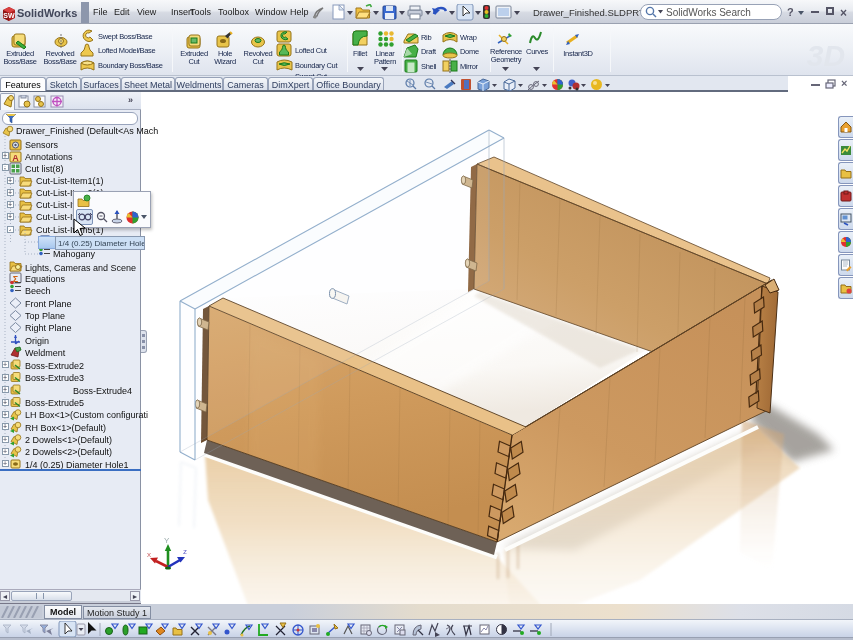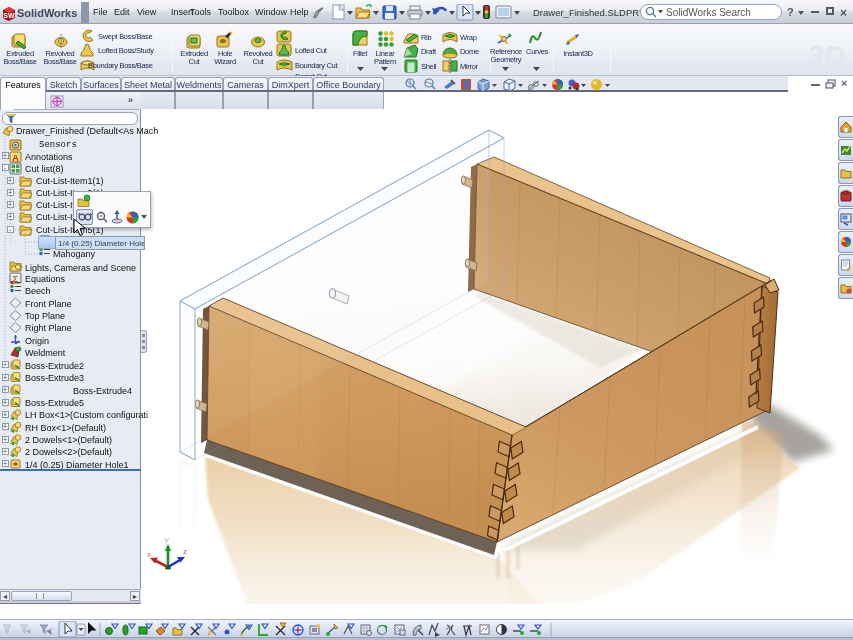--- a/index.html
+++ b/index.html
@@ -14,21 +14,21 @@
 .ddarw { width:0; height:0; border-left:3px solid transparent; border-right:3px solid transparent; border-top:4px solid #4a5568; }
 
 #ribbon { left:0; top:24px; width:853px; height:52px;
   background:linear-gradient(#f8fafc 0%, #eef1f6 45%, #dfe4ee 100%);
   border-bottom:1px solid #b9c1cf; }
 .rsep { position:absolute; top:4px; width:1px; height:44px; background:#c2c9d6; border-right:1px solid #f5f7fa; }
 .rtxt { position:absolute; font-size:7.5px; letter-spacing:-0.3px; color:#15244a; text-align:center; line-height:7.5px; white-space:nowrap; }
 .rtxtl { position:absolute; font-size:7.5px; letter-spacing:-0.3px; color:#15244a; white-space:nowrap; }
 
 #tabstrip { left:0; top:76px; width:853px; height:16px; background:#e2e7f0; }
-.tab { position:absolute; top:1px; height:32px; background:linear-gradient(#f5f7fa, #d8deea);
+.tab { position:absolute; top:1px; height:14px; background:linear-gradient(#f5f7fa, #d8deea);
   border:1px solid #97a2b8; border-bottom:none; border-radius:3px 3px 0 0;
   font-size:9px; color:#2e3d5e; text-align:center; line-height:14px; }
 .tabact { background:#fdfdfe; color:#000; z-index:3; }
 
 #panel { left:0; top:92px; width:141px; height:512px; background:#e7ebf4; border-right:1px solid #8a92a4; }
 .trow { position:absolute; left:0; width:141px; height:12px; font-size:9px; color:#101010; white-space:nowrap; }
 .trow span { position:absolute; top:1px; }
 .exp { position:absolute; width:7px; height:7px; background:#fff; border:1px solid #8899aa; font-size:7px; line-height:5px; text-align:center; color:#334; top:2px; }
 
 #modelstrip { left:0; top:604px; width:853px; height:15px;
@@ -480,22 +480,22 @@
         <path d="M357 43 l7 0 -3.5 4z"></path>
         <path d="M381 43 l7 0 -3.5 4z"></path>
         <path d="M502 43 l7 0 -3.5 4z"></path>
         <path d="M533 43 l7 0 -3.5 4z"></path>
       </g>
       <text x="826" y="42" font-size="30" fill="#e2e6ed" font-style="italic" font-weight="bold" text-anchor="middle">3D</text>
     </svg>
     <div class="rtxt" style="left:0px; top:26px; width:40px;">Extruded<br>Boss/Base</div>
     <div class="rtxt" style="left:38px; top:26px; width:44px;">Revolved<br>Boss/Base</div>
     <div class="rtxtl" style="left:98px; top:8px;">Swept Boss/Base</div>
-    <div class="rtxtl" style="left:98px; top:22px;">Lofted Boss/Study</div>
-    <div class="rtxtl" style="left:88px; top:37px;">Boundary Boss/Base</div>
+    <div class="rtxtl" style="left:98px; top:22px;">Lofted Model/Base</div>
+    <div class="rtxtl" style="left:98px; top:37px;">Boundary Boss/Base</div>
     <div class="rtxt" style="left:174px; top:26px; width:40px;">Extruded<br>Cut</div>
     <div class="rtxt" style="left:207px; top:26px; width:36px;">Hole<br>Wizard</div>
     <div class="rtxt" style="left:238px; top:26px; width:40px;">Revolved<br>Cut</div>
     <div class="rtxtl" style="left:295px; top:8px;margin-top:40px;">Swept Cut</div>
     <div class="rtxtl" style="left:295px; top:22px;">Lofted Cut</div>
     <div class="rtxtl" style="left:295px; top:37px;">Boundary Cut</div>
     <div class="rtxt" style="left:346px; top:26px; width:28px;">Fillet</div>
     <div class="rtxt" style="left:368px; top:26px; width:34px;">Linear<br>Pattern</div>
     <div class="rtxtl" style="left:421px; top:9px;">Rib</div>
     <div class="rtxtl" style="left:421px; top:23px;">Draft</div>
@@ -607,21 +607,21 @@
     <div class="abs" style="left:2px; top:20px; width:136px; height:13px; background:#fff; border:1px solid #99a4bc; border-radius:6px;"></div>
     <svg class="abs" style="left:6px; top:22px;" width="12" height="10" viewBox="0 0 12 10">
       <path d="M0 0 l10 0 -4 4 0 5 -2 -1.5 0 -3.5z" fill="#3a6ac0" stroke="#26498c" stroke-width="0.6"></path>
       <path d="M0 0 l10 0 -2 2 -6 0z" fill="#e8c44a"></path>
     </svg>
 
     <div class="trow" style="top:33px;">
         <span style="left:16px;">Drawer_Finished  (Default&lt;As Mach</span>
       </div>
     <div class="trow" style="top:46.5px;">
-        <span style="left:39px;font-family:Liberation Mono, monospace;">Sensors</span>
+        <span style="left:25px;">Sensors</span>
       </div>
     <div class="trow" style="top:59px;">
         <span style="left:25px;">Annotations</span>
       </div>
     <div class="trow" style="top:70.5px;">
         <span style="left:25px;">Cut list(8)</span>
       </div>
     <div class="trow" style="top:83px;">
         <span style="left:36px;">Cut-List-Item1(1)</span>
       </div>
@@ -855,20 +855,30 @@
     </svg>
     <div class="abs ddarw" style="left:67px; top:23px;"></div>
   </div>
 
   <div class="abs" style="left:38px; top:236px; width:103px; height:13px; background:linear-gradient(#cfe2f8,#a8c8ee); border:1px solid #88aadd;"></div>
   <div class="abs" style="left:55px; top:236px; width:90px; height:14px; background:#ccdff5; border:1px solid #8898b0; font-size:8px; color:#345; line-height:13px; white-space:nowrap; overflow:hidden; padding-left:2px;">1/4 (0.25) Diameter Hole1</div>
 
   <svg class="abs" style="left:72px; top:218px; z-index:40;" width="14" height="20" viewBox="0 0 14 20">
     <path d="M2 1 L2 15 L5.5 11.5 L8 17.5 L10.5 16.5 L8 10.5 L13 10 Z" fill="#fff" stroke="#000" stroke-width="1"></path>
   </svg>
+  <div class="abs" id="modelstrip">
+    <svg class="abs" style="left:0; top:2px;" width="42" height="12" viewBox="0 0 42 12">
+      <rect x="0" y="0" width="42" height="12" fill="#c3c9d6"></rect>
+      <g stroke="#99a0b2" stroke-width="2">
+          <path d="M2 12 L8 0 M8 12 L14 0 M14 12 L20 0 M20 12 L26 0 M26 12 L32 0 M32 12 L38 0"></path>
+        </g>
+    </svg>
+    <div class="abs" style="left:44px; top:1px; width:38px; height:14px; background:linear-gradient(#fbfcfd,#e8ebf1); border:1px solid #848ea2; font-size:9px; font-weight:bold; color:#111; text-align:center; line-height:13px;">Model</div>
+    <div class="abs" style="left:83px; top:2px; width:68px; height:13px; background:linear-gradient(#e3e7ee,#c9cfdc); border:1px solid #848ea2; font-size:9px; color:#222; text-align:center; line-height:12px; white-space:nowrap;">Motion Study 1</div>
+  </div>
   <div class="abs" id="btoolbar">
     <svg class="abs" style="left:0; top:1px;" width="580" height="17" viewBox="0 0 580 17">
 
       <g opacity="0.55">
         <path d="M3 4 l8 0 -3 3 0 5 -2 -1.5 0 -3.5z" fill="#c8d0e0" stroke="#8a96ac"></path>
         <path d="M20 4 l8 0 -3 3 0 5 -2 -1.5 0 -3.5z" fill="#c8d0e0" stroke="#8a96ac"></path>
         <path d="M26 10 l5 3 -1 -4 3 -2z" fill="#7a88a0"></path>
         <path d="M40 4 l8 0 -3 3 0 5 -2 -1.5 0 -3.5z" fill="#5580c8" stroke="#446"></path>
         <path d="M46 10 l6 4 -1.5 -5 3 -2z" fill="#335"></path>
       </g>

